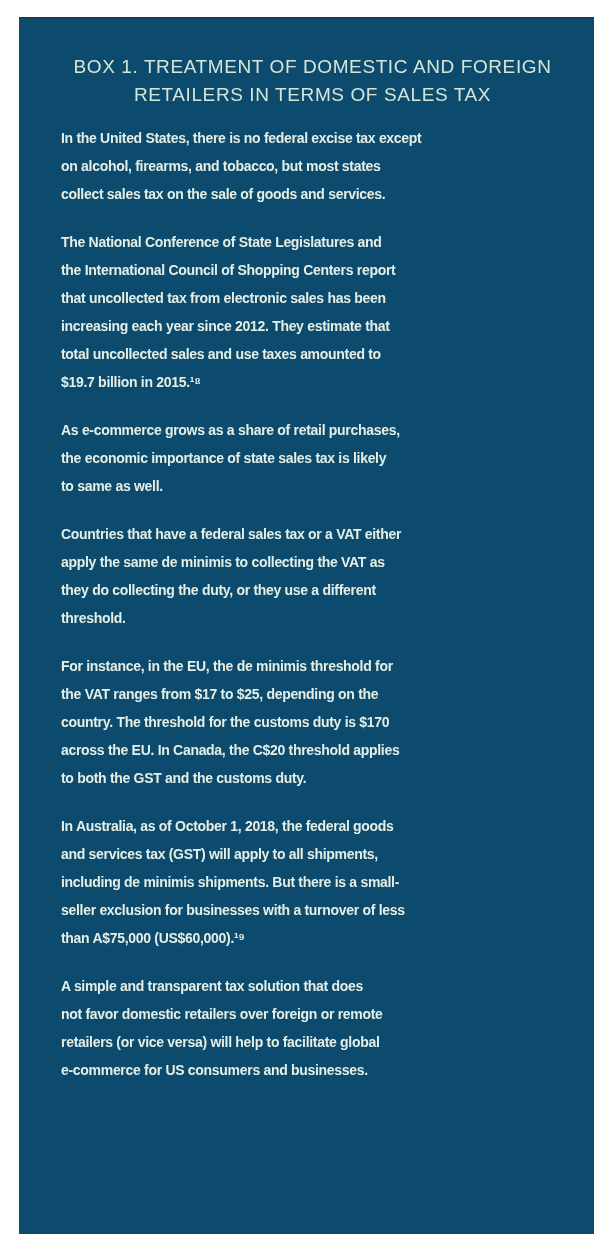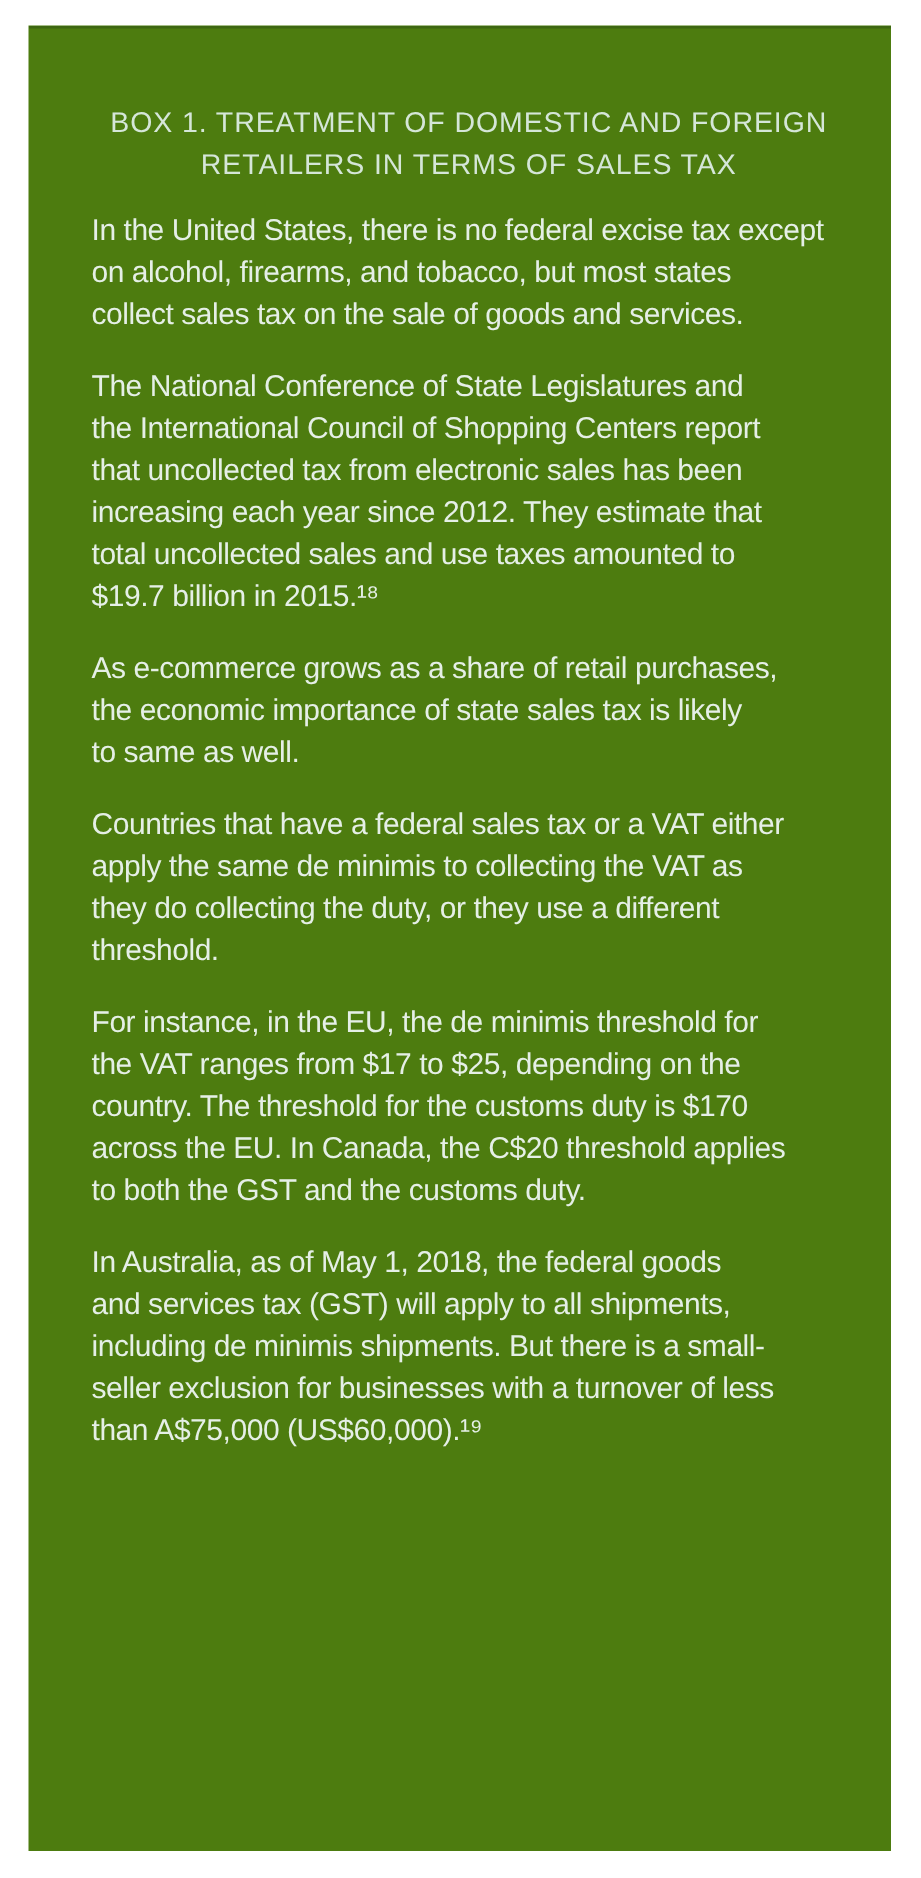--- a/index.html
+++ b/index.html
@@ -13,41 +13,41 @@
     background: #ffffff;
     font-family: "Liberation Sans", "DejaVu Sans", sans-serif;
     overflow: hidden;
   }
   .green-box {
     position: absolute;
     left: 19px;
     top: 17px;
     width: 575px;
     height: 1217px;
-    background: #4d7c0f;
+    background: #0c4a6e;
     box-sizing: border-box;
-    padding: 52px 30px 0 42px;
+    padding: 36px 30px 0 42px;
     box-shadow: inset 0 2px 0 rgba(20, 40, 28, 0.25);
   }
   .box-title {
     margin: 0 0 15px 0;
     font-size: 19px;
     line-height: 28px;
     font-weight: 400;
     letter-spacing: 0.6px;
     text-align: center;
     color: #d5e6d8;
     white-space: pre-line;
     text-transform: uppercase;
   }
   .box-paragraph {
     margin: 0 0 20px 0;
-    font-size: 20px;
+    font-size: 14px;
     line-height: 28px;
-    font-weight: 400;
+    font-weight: 700;
     letter-spacing: -0.3px;
     color: #e5efe6;
     white-space: pre-line;
   }
   .box-paragraph:last-child {
     margin-bottom: 0;
   }
 </style>
 </head>
 <body>
@@ -76,19 +76,23 @@
 apply the same de minimis to collecting the VAT as
 they do collecting the duty, or they use a different
 threshold.</p>
 
   <p class="box-paragraph">For instance, in the EU, the de minimis threshold for
 the VAT ranges from $17 to $25, depending on the
 country. The threshold for the customs duty is $170
 across the EU. In Canada, the C$20 threshold applies
 to both the GST and the customs duty.</p>
 
-  <p class="box-paragraph">In Australia, as of May 1, 2018, the federal goods
+  <p class="box-paragraph">In Australia, as of October 1, 2018, the federal goods
 and services tax (GST) will apply to all shipments,
 including de minimis shipments. But there is a small-
 seller exclusion for businesses with a turnover of less
 than A$75,000 (US$60,000).¹⁹</p>
 
+  <p class="box-paragraph">A simple and transparent tax solution that does
+not favor domestic retailers over foreign or remote
+retailers (or vice versa) will help to facilitate global
+e-commerce for US consumers and businesses.</p>
 </section>
 
 </body></html>

